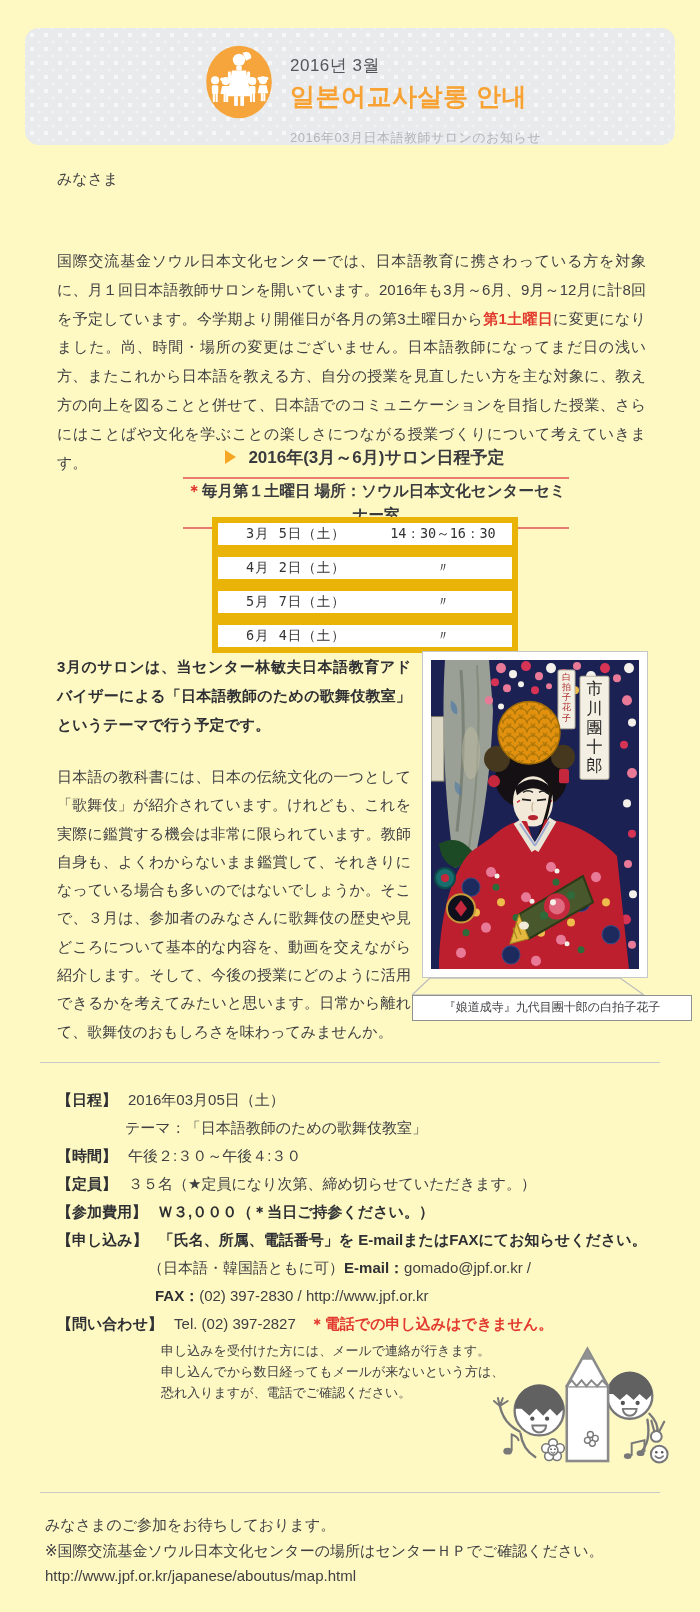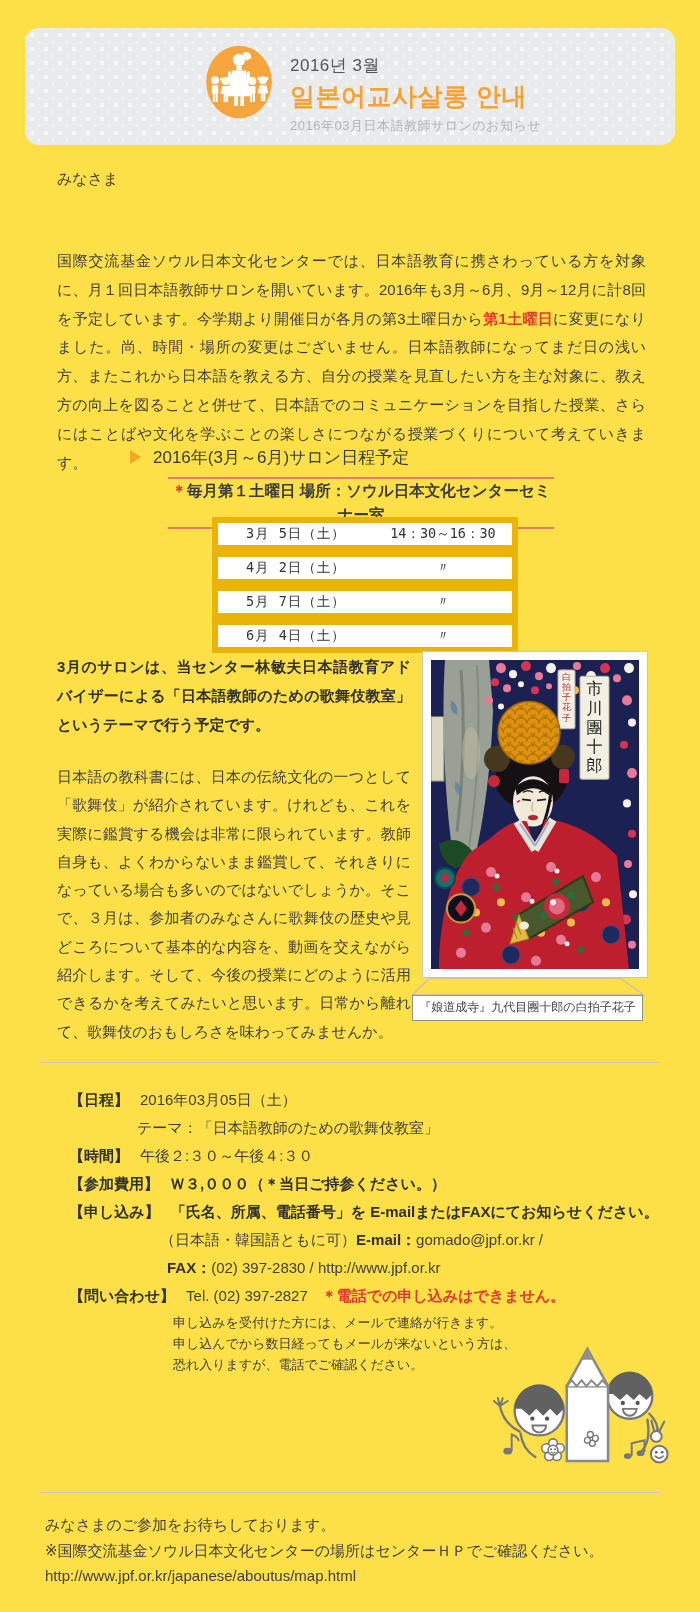--- a/index.html
+++ b/index.html
@@ -1,73 +1,73 @@
 <!DOCTYPE html>
 <html><head>
 <meta charset="utf-8">
 <style>
   html,body{margin:0;padding:0;background:#fff;}
-  .page{position:relative;width:700px;height:1612px;background:#fde047;overflow:hidden;
+  .page{position:relative;width:700px;height:1612px;background:#fef9c3;overflow:hidden;
         font-family:"Liberation Sans","DejaVu Sans",sans-serif;color:#404043;}
 
   
   .header-panel{position:absolute;left:25px;top:28px;width:650px;height:117px;border-radius:14px;
     background-color:#e9eaec;
     background-image:
       radial-gradient(circle, #f6f7f8 2.2px, transparent 2.5px),
       radial-gradient(circle, #f1f2f4 1.4px, transparent 1.7px);
     background-size:14px 14px,14px 14px;
     background-position:0 0,7px 7px;}
   .header-icon{position:absolute;left:177px;top:15px;width:74px;height:78px;}
   .header-text{position:absolute;left:265px;top:26px;}
   .h-date{font-size:17px;color:#55565a;letter-spacing:0.5px;}
   .h-title{font-size:25px;font-weight:bold;color:#f7a233;margin-top:3px;letter-spacing:0.5px;}
-  .h-sub{font-size:13px;color:#b3b4b8;margin-top:4px;letter-spacing:0.5px;}
+  .h-sub{font-size:13px;color:#b3b4b8;margin-top:16px;letter-spacing:0.5px;}
 
   
   .greeting{position:absolute;left:57px;top:170px;font-size:15px;}
   .intro{position:absolute;left:57px;top:232px;width:589px;font-size:15px;line-height:28.8px;
          text-align:justify;}
   .red-strong{color:#e23a2e;font-weight:bold;}
 
   
-  .sched-title{position:absolute;left:130px;top:446px;width:470px;
-    font-size:17px;font-weight:normal;color:#3a3b3e;}
+  .sched-title{position:absolute;left:130px;top:446px;width:470px;text-align:center;
+    font-size:17px;font-weight:bold;color:#3a3b3e;}
   .play-tri{display:inline-block;width:0;height:0;border-left:11px solid #f5a623;
     border-top:7px solid transparent;border-bottom:7px solid transparent;margin-right:12px;
     vertical-align:-1px;}
-  .sched-note{position:absolute;left:168px;top:477px;width:386px;text-align:center;
+  .sched-note{position:absolute;left:183px;top:477px;width:386px;text-align:center;
     border-top:2px solid #e87a70;border-bottom:2px solid #e87a70;
     font-size:15.5px;font-weight:bold;line-height:24px;color:#3a3b3e;}
   .red-star{color:#e23a2e;}
   .sched-table{position:absolute;left:212px;top:517px;width:306px;
     font-family:"DejaVu Sans Mono","Liberation Mono",monospace;font-size:13.5px;color:#333;}
   .s-row{display:flex;border:6px solid #eab308;height:22px;margin-bottom:0;background:#fff;
     align-items:center;}
   .s-date{flex:0 0 53%;text-align:center;letter-spacing:1px;}
   .s-time{flex:1;text-align:center;}
 
   
   .march-left{position:absolute;left:57px;top:652px;width:354px;}
   .march-lead{font-size:15px;font-weight:bold;color:#2f3033;line-height:29px;text-align:justify;}
   .march-body{margin-top:24px;font-size:15px;line-height:28.3px;text-align:justify;}
   .kabuki-frame{position:absolute;left:422px;top:651px;width:226px;height:327px;background:#fff;
     border:1px solid #c4c6c8;box-sizing:border-box;padding:8px;}
   .kabuki-frame svg{display:block;width:100%;height:100%;}
   .kabuki-pedestal{position:absolute;left:406px;top:977px;width:244px;height:19px;}
-  .kabuki-caption{position:absolute;left:412px;top:995px;width:231px;height:26px;background:#fff;
+  .kabuki-caption{position:absolute;left:412px;top:995px;width:280px;height:26px;background:#fff;
     border:1px solid #909090;box-sizing:border-box;text-align:center;font-size:12px;
     line-height:23px;color:#3e3f42;}
 
   
   .divider{position:absolute;left:40px;width:620px;border-top:1px solid #c8c9cb;height:0;}
   .div1{top:1062px;} .div2{top:1492px;}
 
   
-  .details{position:absolute;left:69px;top:1090px;width:606px;font-size:15px;}
+  .details{position:absolute;left:57px;top:1090px;width:606px;font-size:15px;}
   .d-row{margin-bottom:9px;line-height:19px;white-space:nowrap;}
   .d-label{font-weight:bold;margin-right:11px;color:#2f3033;}
   .d-bold{font-weight:bold;color:#2f3033;}
   .ind-a{padding-left:68px;}
   .ind-b{padding-left:91px;}
   .ind-c{padding-left:98px;}
   .ind-d{padding-left:104px;}
   .d-warning{color:#e23a2e;font-weight:bold;margin-left:14px;}
   .d-note{font-size:13px;line-height:17px;margin-bottom:4px;color:#404043;}
   .kids-illustration{position:absolute;left:492px;top:1337px;width:182px;height:128px;}
@@ -300,20 +300,23 @@
 
   <div class="details">
     <div class="d-row">
       <span class="d-label">【日程】</span><span>2016年03月05日（土）</span>
     </div>
     <div class="d-row ind-a">テーマ：「日本語教師のための歌舞伎教室」</div>
     <div class="d-row">
       <span class="d-label">【時間】</span><span>午後２:３０～午後４:３０</span>
     </div>
     <div class="d-row">
+      <span class="d-label">【定員】</span><span>３５名（★定員になり次第、締め切らせていただきます。）</span>
+    </div>
+    <div class="d-row">
       <span class="d-label">【参加費用】</span><span class="d-bold">Ｗ３,０００（＊当日ご持参ください。）</span>
     </div>
     <div class="d-row">
       <span class="d-label">【申し込み】</span><span class="d-bold">「氏名、所属、電話番号」を E-mailまたはFAXにてお知らせください。</span>
     </div>
     <div class="d-row ind-b">
       <span>（日本語・韓国語ともに可）</span><span class="d-bold">E-mail：</span><span>gomado@jpf.or.kr /</span>
     </div>
     <div class="d-row ind-c">
       <span class="d-bold">FAX：</span><span>(02) 397-2830 / http://www.jpf.or.kr</span>

